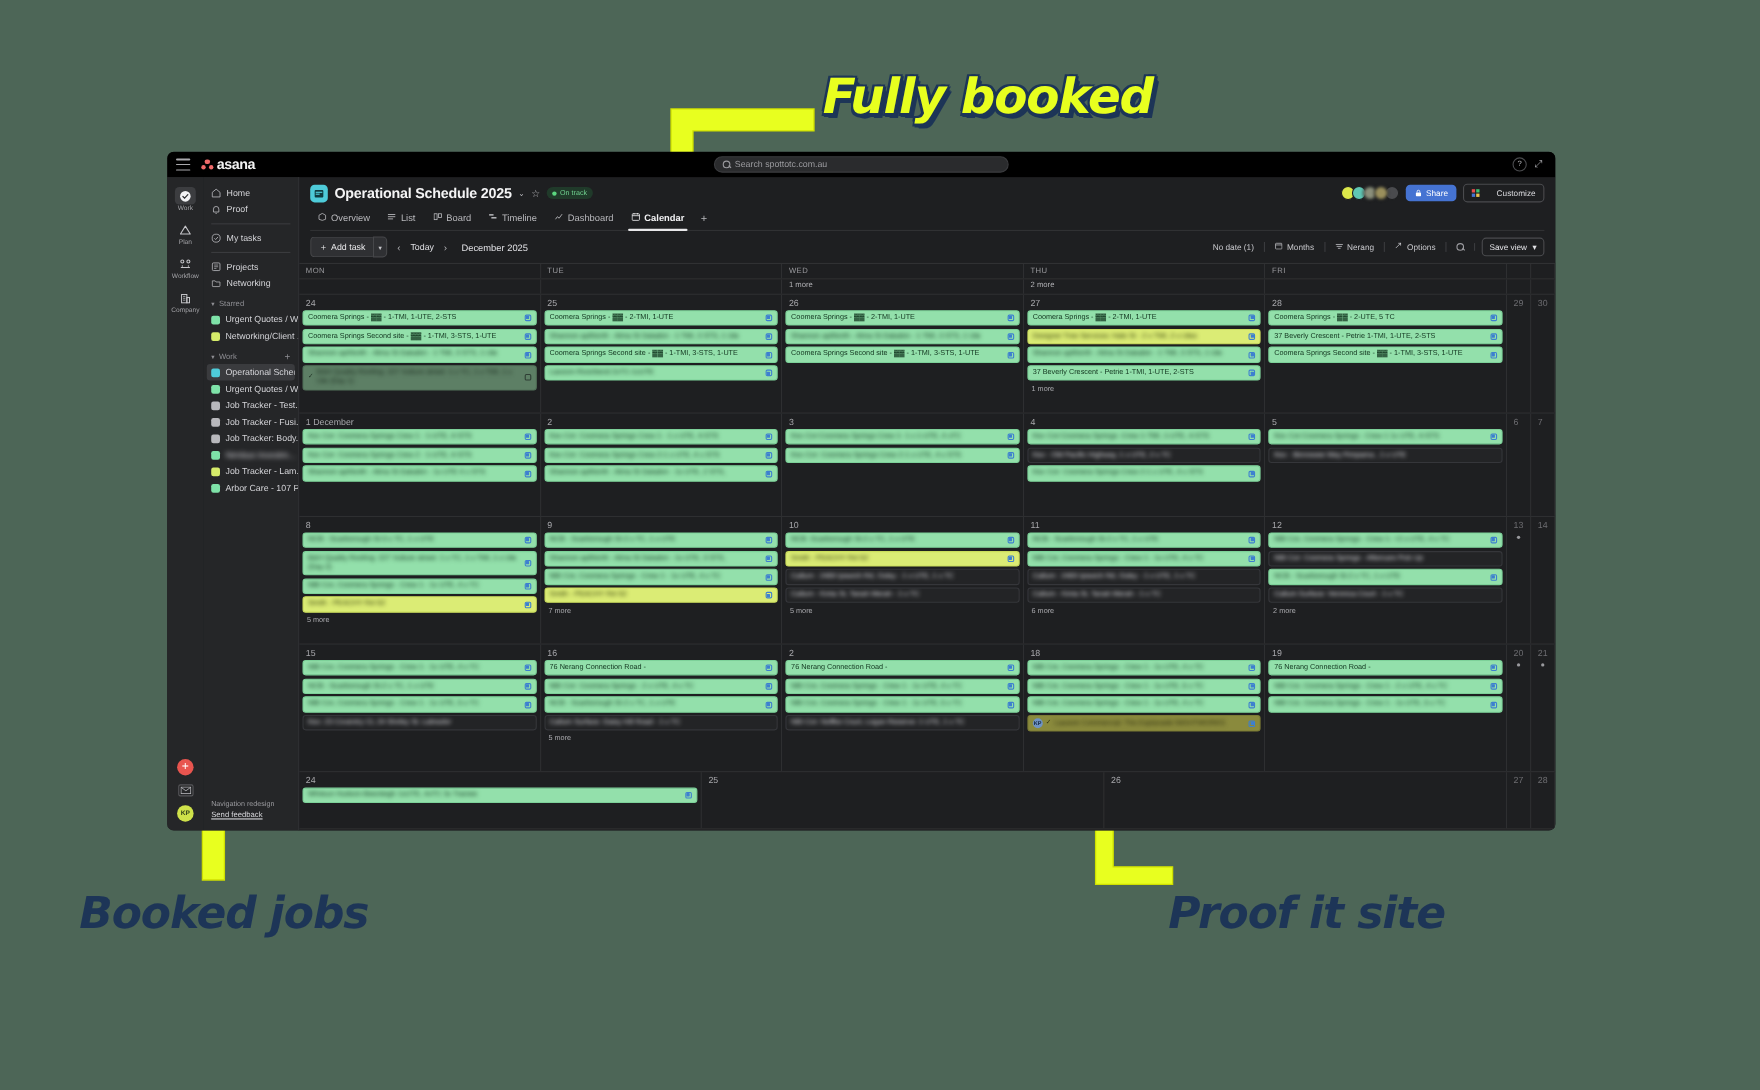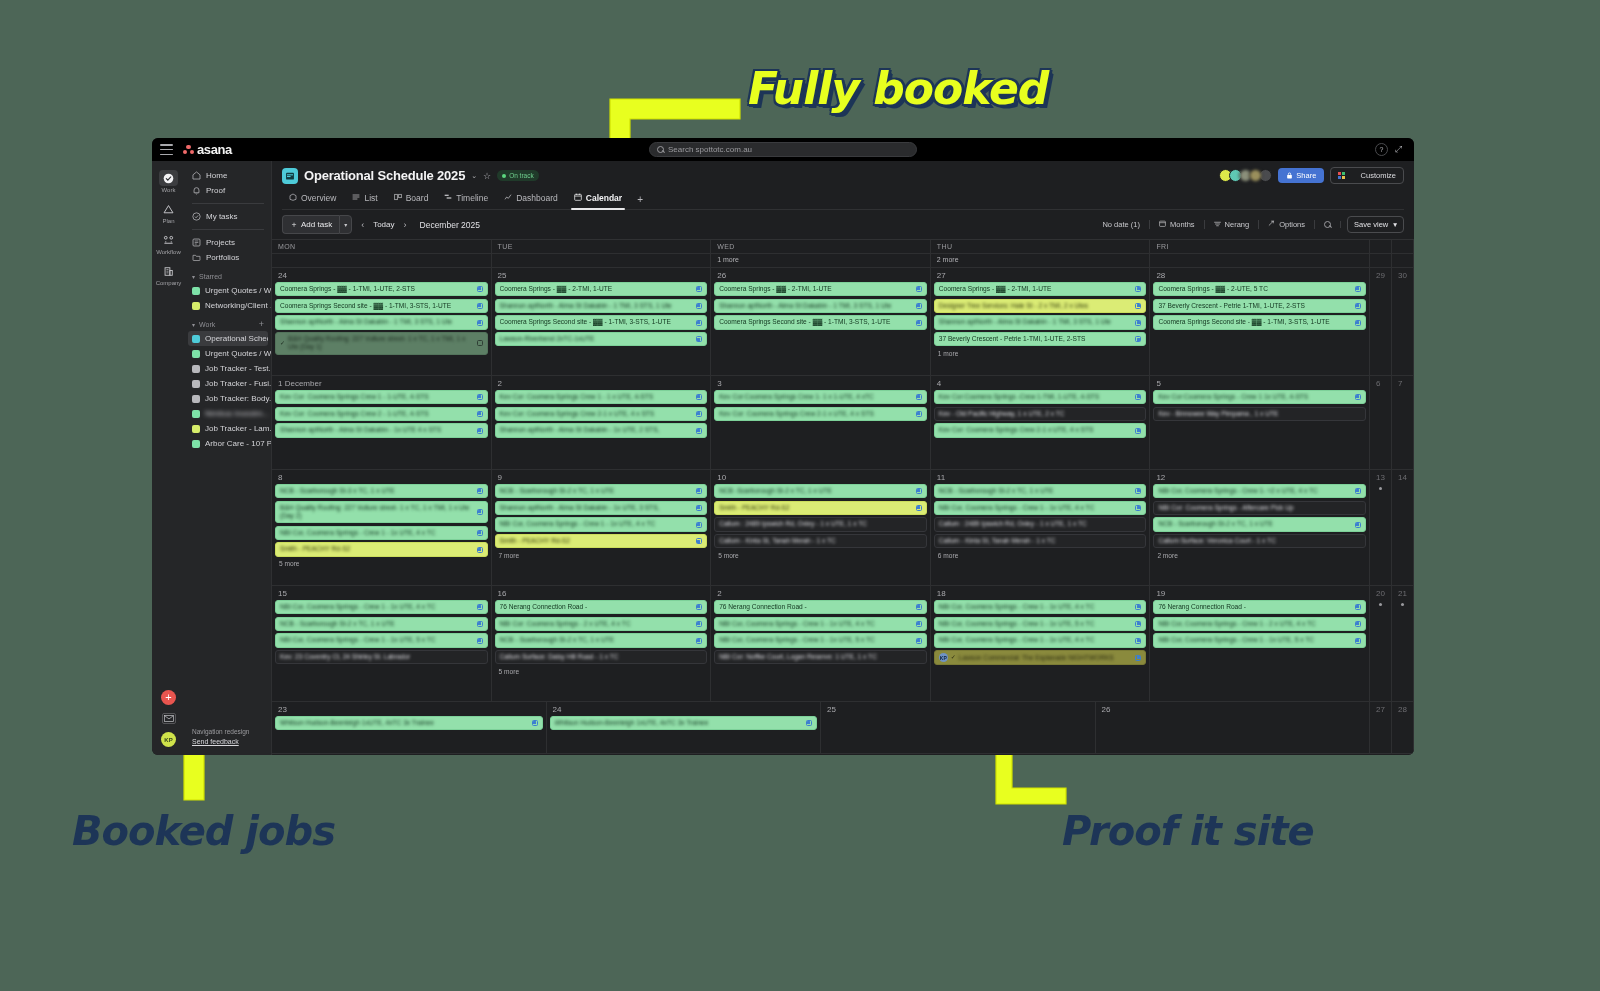--- a/index.html
+++ b/index.html
@@ -312,21 +312,21 @@
             </svg>
         </span>
         <span>Projects</span>
       </div>
       <div class="sb-row">
         <span class="sb-ic">
           <svg width="9" height="9" viewBox="0 0 14 14">
               <path d="M1.6 3.6h4l1.2 1.6h5.6v5.6a.9.9 0 0 1-.9.9H2.5a.9.9 0 0 1-.9-.9Z" fill="none" stroke="#b6b6ba" stroke-width="1.1"></path>
             </svg>
         </span>
-        <span>Portfolios</span>
+        <span>Networking</span>
       </div>
 
       <div class="sb-head">
         <span class="caret">▾</span>
         <span>Starred</span>
       </div>
       <div id="starred-list">
           <div class="sb-proj">
             <span class="sw" style="background: rgb(126, 226, 168);"></span>
             <span>Urgent Quotes / W...</span>
@@ -910,27 +910,20 @@
                 <div class="daynum dim">20</div>
                 <div class="dotmark"></div>
               </div>
               <div class="daycell wknd">
                 <div class="daynum dim">21</div>
                 <div class="dotmark"></div>
               </div>
             </div>
             <div class="week" style="height: 52px;">
               <div class="daycell">
-                <div class="daynum">23</div>
-                <div class="evt green">
-                  <span class="txt blur-name">Whitsun Hudson-Beenleigh 1xUTE, 4xTC 3x Trainee</span>
-                  <span class="sq"></span>
-                </div>
-              </div>
-              <div class="daycell">
                 <div class="daynum">24</div>
                 <div class="evt green">
                   <span class="txt blur-name">Whitsun Hudson-Beenleigh 1xUTE, 4xTC 3x Trainee</span>
                   <span class="sq"></span>
                 </div>
               </div>
               <div class="daycell">
                 <div class="daynum">25</div>
               </div>
               <div class="daycell">

